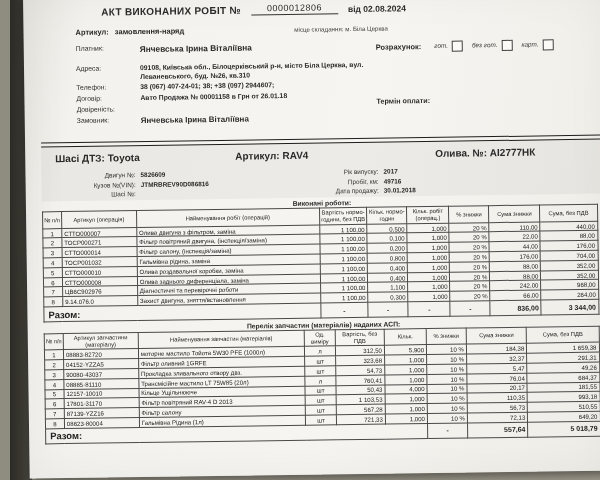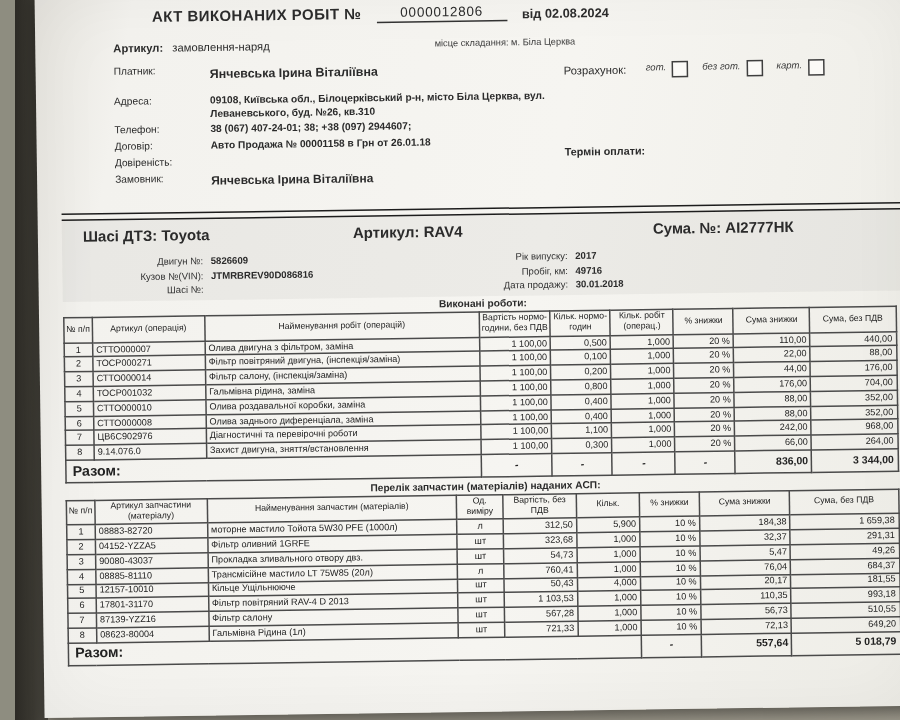--- a/index.html
+++ b/index.html
@@ -19,32 +19,32 @@
     box-shadow:0 4px 10px rgba(0,0,0,0.45), inset 0 0 50px rgba(0,0,0,0.05);
   }
   
   .title-row{display:flex;align-items:flex-end;gap:10px;margin:2px 0 10px 62px;}
   .act-title{font-weight:bold;font-size:10px;letter-spacing:0.3px;}
   .act-number{border-bottom:1px solid #333;padding:0 16px 1px;font-size:9px;letter-spacing:0.5px;}
   .act-date{font-size:8.5px;font-weight:bold;}
   
   .basis-row{display:flex;margin-left:36px;font-size:7.5px;align-items:center;}
   .basis-label{font-weight:bold;margin-right:6px;}
-  .basis-value{font-weight:normal;}
+  .basis-value{font-weight:bold;}
   .place-note{margin-left:110px;font-size:6.2px;color:#3c3c3c;}
   
   .fields{position:relative;margin:8px 0 0 36px;font-size:6.8px;line-height:1.3;min-height:92px;}
   .frow{display:flex;margin-bottom:2px;}
   .flabel{width:64px;flex:none;}
   .fvalue{font-weight:bold;width:252px;}
   .payer .fvalue{font-size:8.3px;}
   .customer .fvalue{font-size:8px;}
   .payer{margin-bottom:9px;}
   .calc-block{position:absolute;left:300px;top:1px;display:flex;align-items:center;gap:9px;}
-  .calc-label{font-weight:normal;font-size:7.5px;margin-right:4px;}
+  .calc-label{font-weight:bold;font-size:7.5px;margin-right:4px;}
   .calc-opt{display:flex;align-items:center;gap:4px;font-style:italic;font-size:6.4px;color:#3a3a3a;}
   .checkbox{width:9px;height:9px;border:1px solid #3f3f3f;background:#fbfaf7;flex:none;}
   .term-label{position:absolute;left:300px;top:56px;font-weight:bold;font-size:7.2px;}
   
   .double-rule{border-top:1.7px solid #1d1d1d;border-bottom:0.9px solid #1d1d1d;height:2.6px;margin:5px 0 0;}
   
   .vehicle{background:rgba(60,60,50,0.05);padding:4px 2px 1px;}
   .vrow1{display:flex;font-weight:bold;font-size:10px;margin:2px 0 7px;}
   .vmake{margin-left:12px;width:180px;}
   .vmodel{width:200px;}
@@ -134,21 +134,21 @@
     </div>
     <div class="term-label">Термін оплати:</div>
   </div>
 
   <div class="double-rule"></div>
 
   <div class="vehicle">
     <div class="vrow1">
       <span class="vmake"><span>Шасі ДТЗ:</span> <span>Toyota</span></span>
       <span class="vmodel"><span>Артикул:</span> <span>RAV4</span></span>
-      <span class="vplate"><span>Сума. №:</span> <span>АІ2777НК</span></span>
+      <span class="vplate"><span>Олива. №:</span> <span>АІ2777НК</span></span>
     </div>
     <div class="vdetails">
       <div class="vgroup vgroup1">
         <div class="vlabels">
           <div>Двигун №:</div>
           <div>Кузов №(VIN):</div>
           <div>Шасі №:</div>
         </div>
         <div class="vvalues">
           <div>5826609</div>

